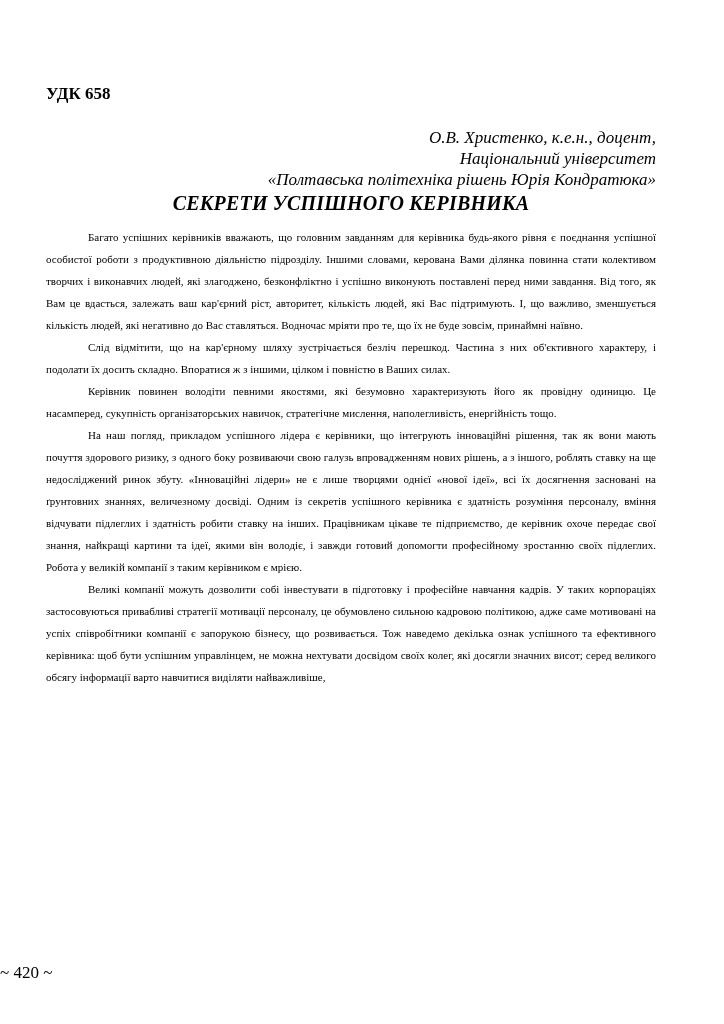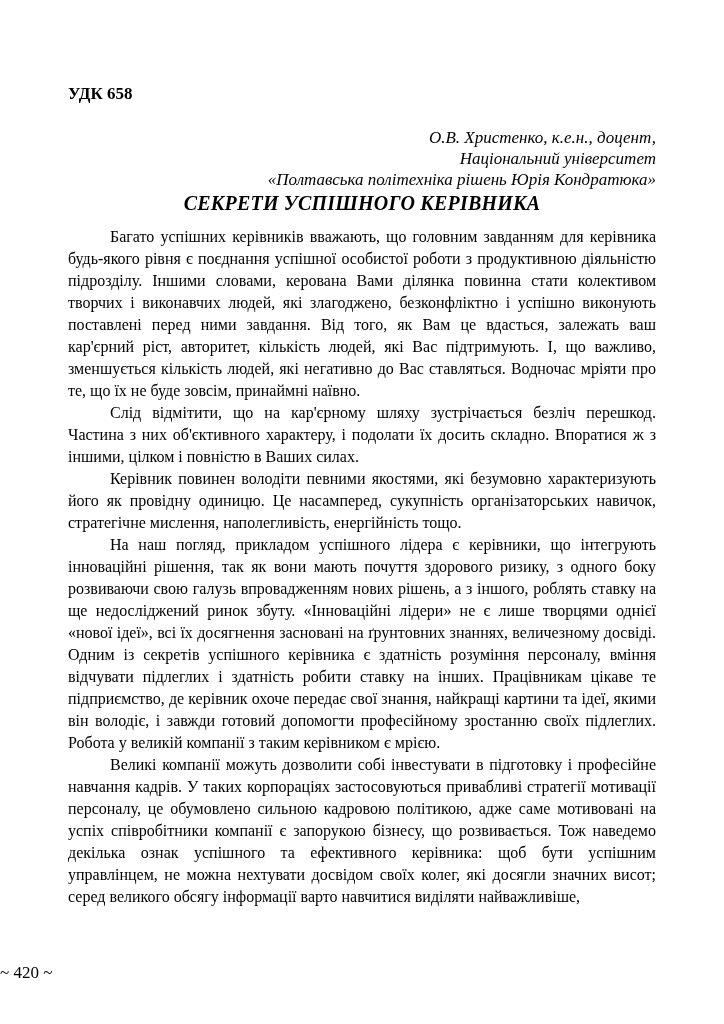--- a/index.html
+++ b/index.html
@@ -8,21 +8,21 @@
     background: #ffffff;
   }
   .page {
     position: relative;
     width: 724px;
     height: 1024px;
     background: #ffffff;
     color: #000000;
     font-family: "Liberation Serif", "DejaVu Serif", serif;
     box-sizing: border-box;
-    padding: 84px 68px 0 68px;
+    padding: 84px 68px 0 46px;
     overflow: hidden;
   }
   .udc {
     font-size: 17px;
     font-weight: bold;
     line-height: 20px;
   }
   .authors {
     margin-top: 23px;
     text-align: right;
@@ -34,21 +34,21 @@
     margin-top: 1px;
     text-align: center;
     font-weight: bold;
     font-size: 20px;
     line-height: 24px;
     letter-spacing: 0.2px;
     font-style: italic;
   }
   .body-text {
     margin-top: 11px;
-    font-size: 16px;
+    font-size: 11px;
     line-height: 22px;
     text-align: justify;
   }
   .body-text p {
     margin: 0;
     text-indent: 42px;
   }
   .page-number {
     position: absolute;
     left: 0;

